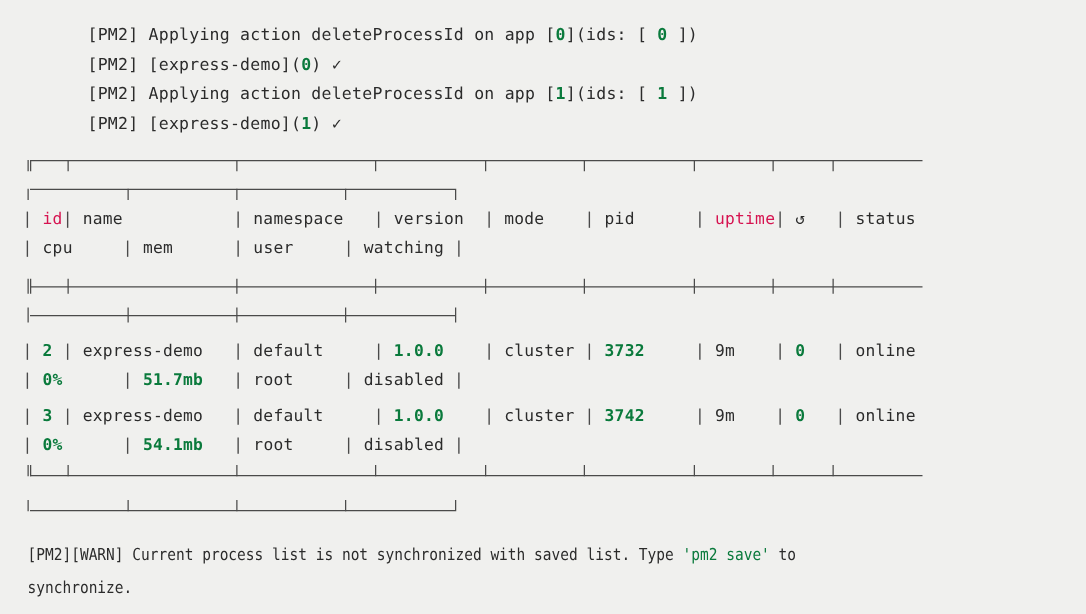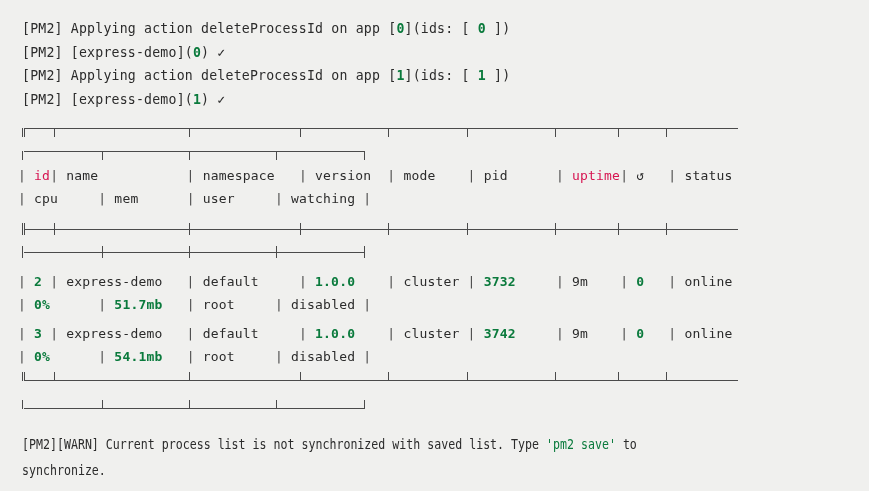--- a/index.html
+++ b/index.html
@@ -25,21 +25,21 @@
   
   .log-block {
     position: absolute;
     left: 22px;
     top: 17px;
     font-size: 13.2px;
     line-height: 23.5px;
     letter-spacing: 0.2px;
     white-space: pre;
   }
-  .log-line { white-space: pre; }
+  .log-line { white-space: pre; margin-left: 48px; }
 
   .c-green { color: #0a7a3c; font-weight: bold; }
   .c-green-plain { color: #0a7a3c; }
   .c-red { color: #d61350; }
   .c-dark { color: #2b2b2b; }
   .check { color: #2b2b2b; }
 
   
   .table-area {
     position: absolute;

